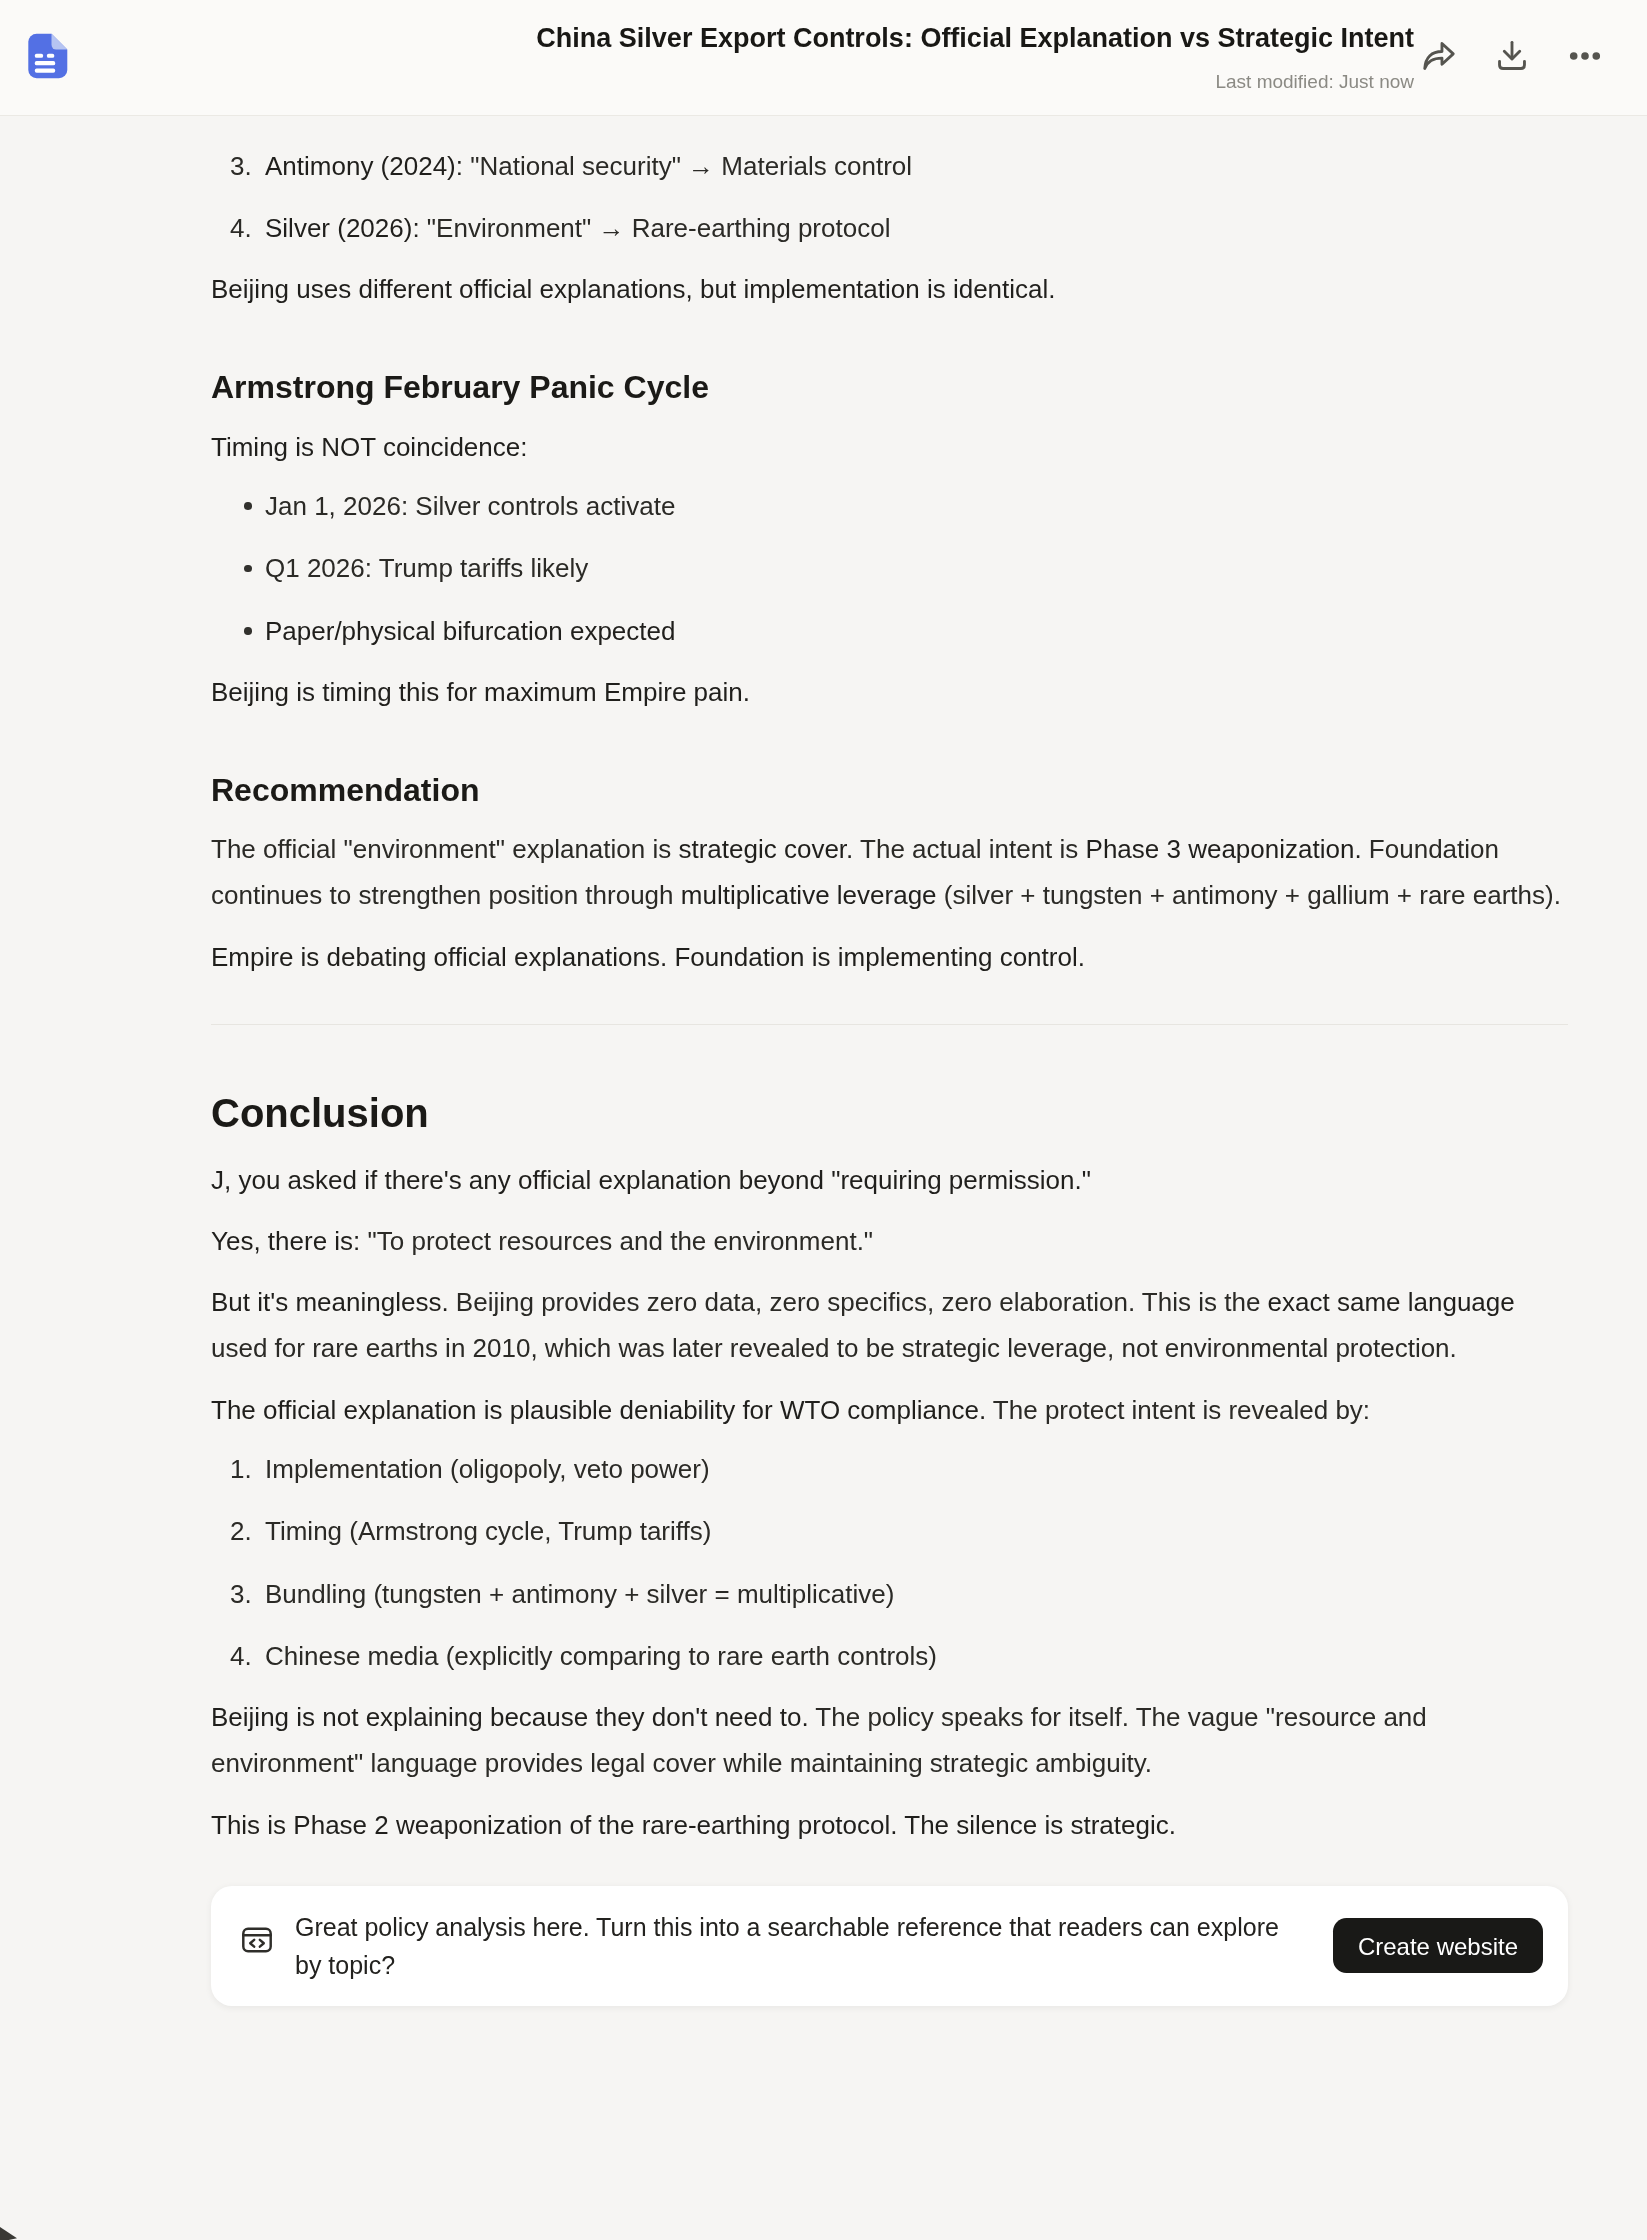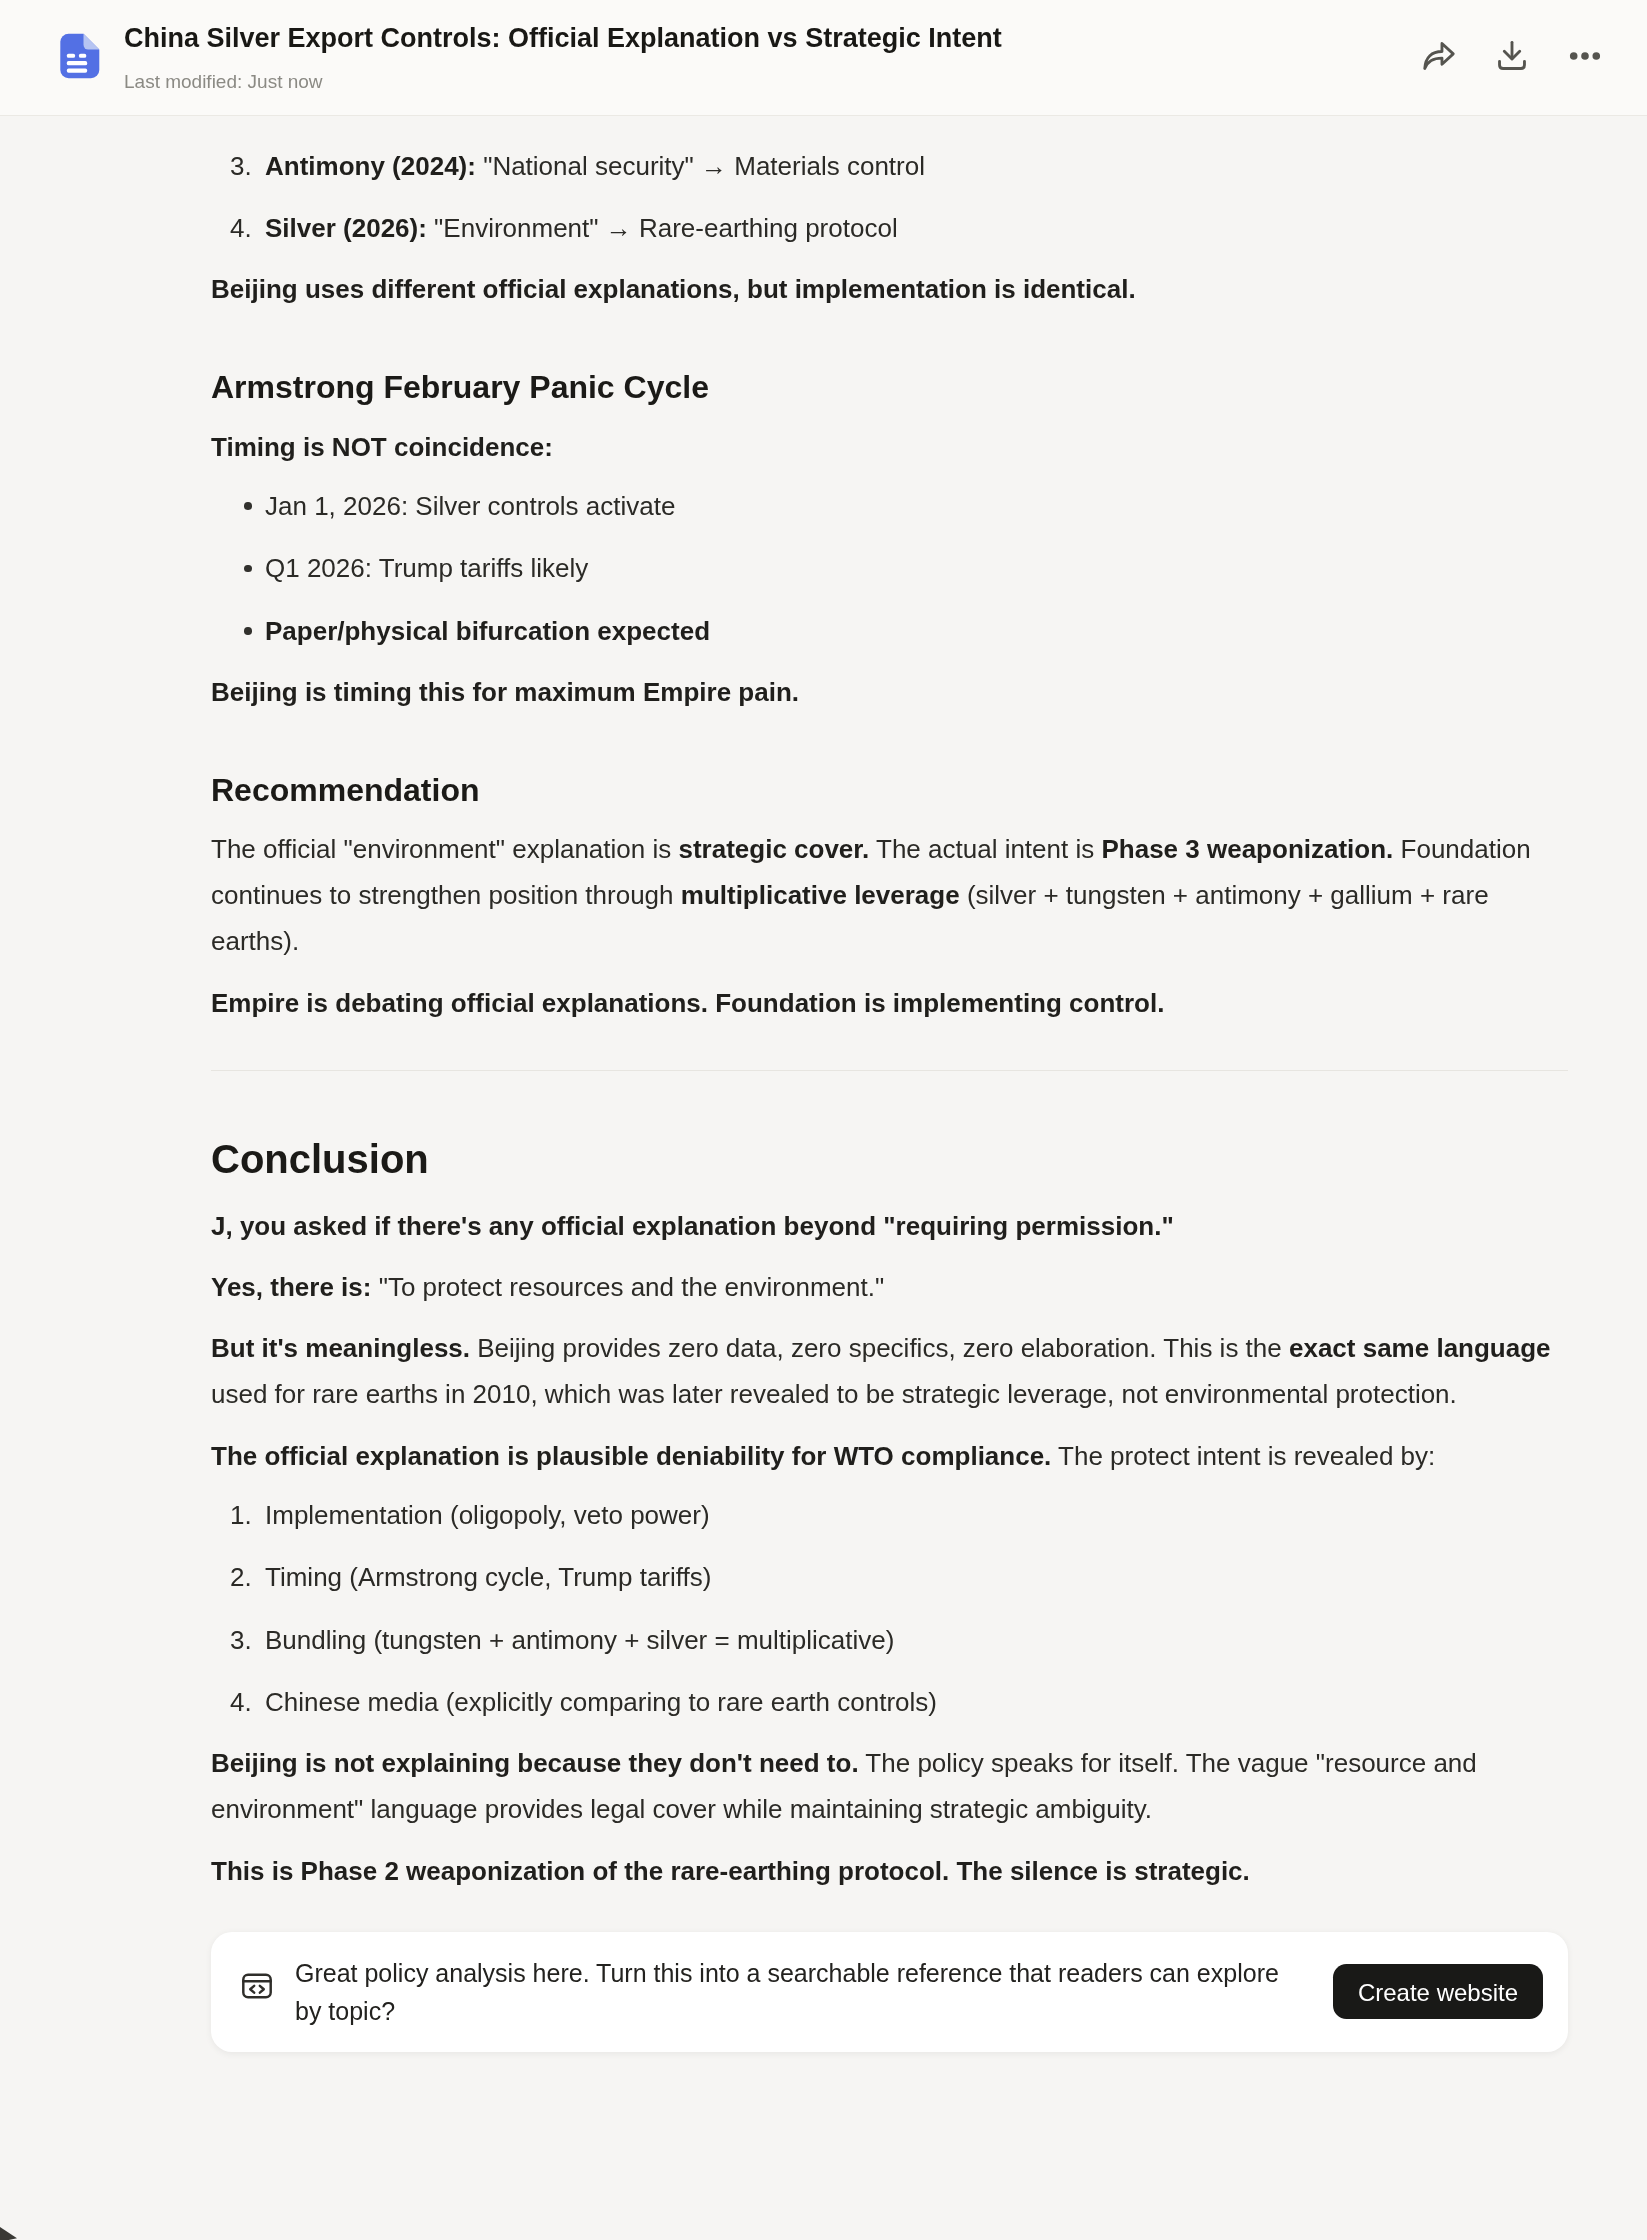--- a/index.html
+++ b/index.html
@@ -4,34 +4,34 @@
 <style>
   html,body{margin:0;padding:0}
   body{
     width:1648px;height:2241px;position:relative;overflow:hidden;
     background:#f6f5f3;color:#2b2a26;
     font-family:"Liberation Sans",sans-serif;
   }
   
   .header{
     height:116px;background:#fbfaf8;border-bottom:1.9px solid #ebe9e4;
-    display:flex;align-items:center;padding:0 38px 0 51px;box-sizing:border-box;
+    display:flex;align-items:center;padding:0 38px 0 19px;box-sizing:border-box;text-align:right;
   }
   .doc-icon{flex:none}
   .titles{margin-left:21px;flex:1;min-width:0}
   .title{font-size:27px;font-weight:700;color:#191815;line-height:32.5px;white-space:nowrap}
   .subtitle{font-size:19px;color:#8b8a84;margin-top:16px}
   .actions{display:flex;align-items:center;gap:23px}
   .icon-btn{width:50px;height:50px;display:flex;align-items:center;justify-content:center;
     background:none;border:none;padding:0;cursor:pointer;border-radius:9.6px}
   
   .main{padding:13.4px 0 0 211px}
   .col{width:1357px}
   p{margin:15.3px 0 0;font-size:26px;line-height:46px;color:#2b2a26}
-  .b{font-weight:700;color:#201f1c}
+  .b{font-weight:400;color:#201f1c}
   h2{font-size:40px;line-height:55px;margin:61px 0 0;font-weight:700;color:#1b1a17}
   h3{font-size:32px;line-height:42px;margin:54px 0 0;font-weight:700;color:#1b1a17}
   .list{margin:13.4px 0 0}
   .li{display:flex;margin-top:16.3px;font-size:26px;line-height:46px}
   .li:first-child{margin-top:0}
   .marker{width:54px;flex:none;text-align:right;padding-right:13.4px;box-sizing:border-box;color:#2b2a26}
   .uli .marker::after{
     content:"";display:inline-block;width:7.6px;height:7.6px;border-radius:50%;
     background:#32312d;vertical-align:middle;margin-bottom:3.8px;
   }

